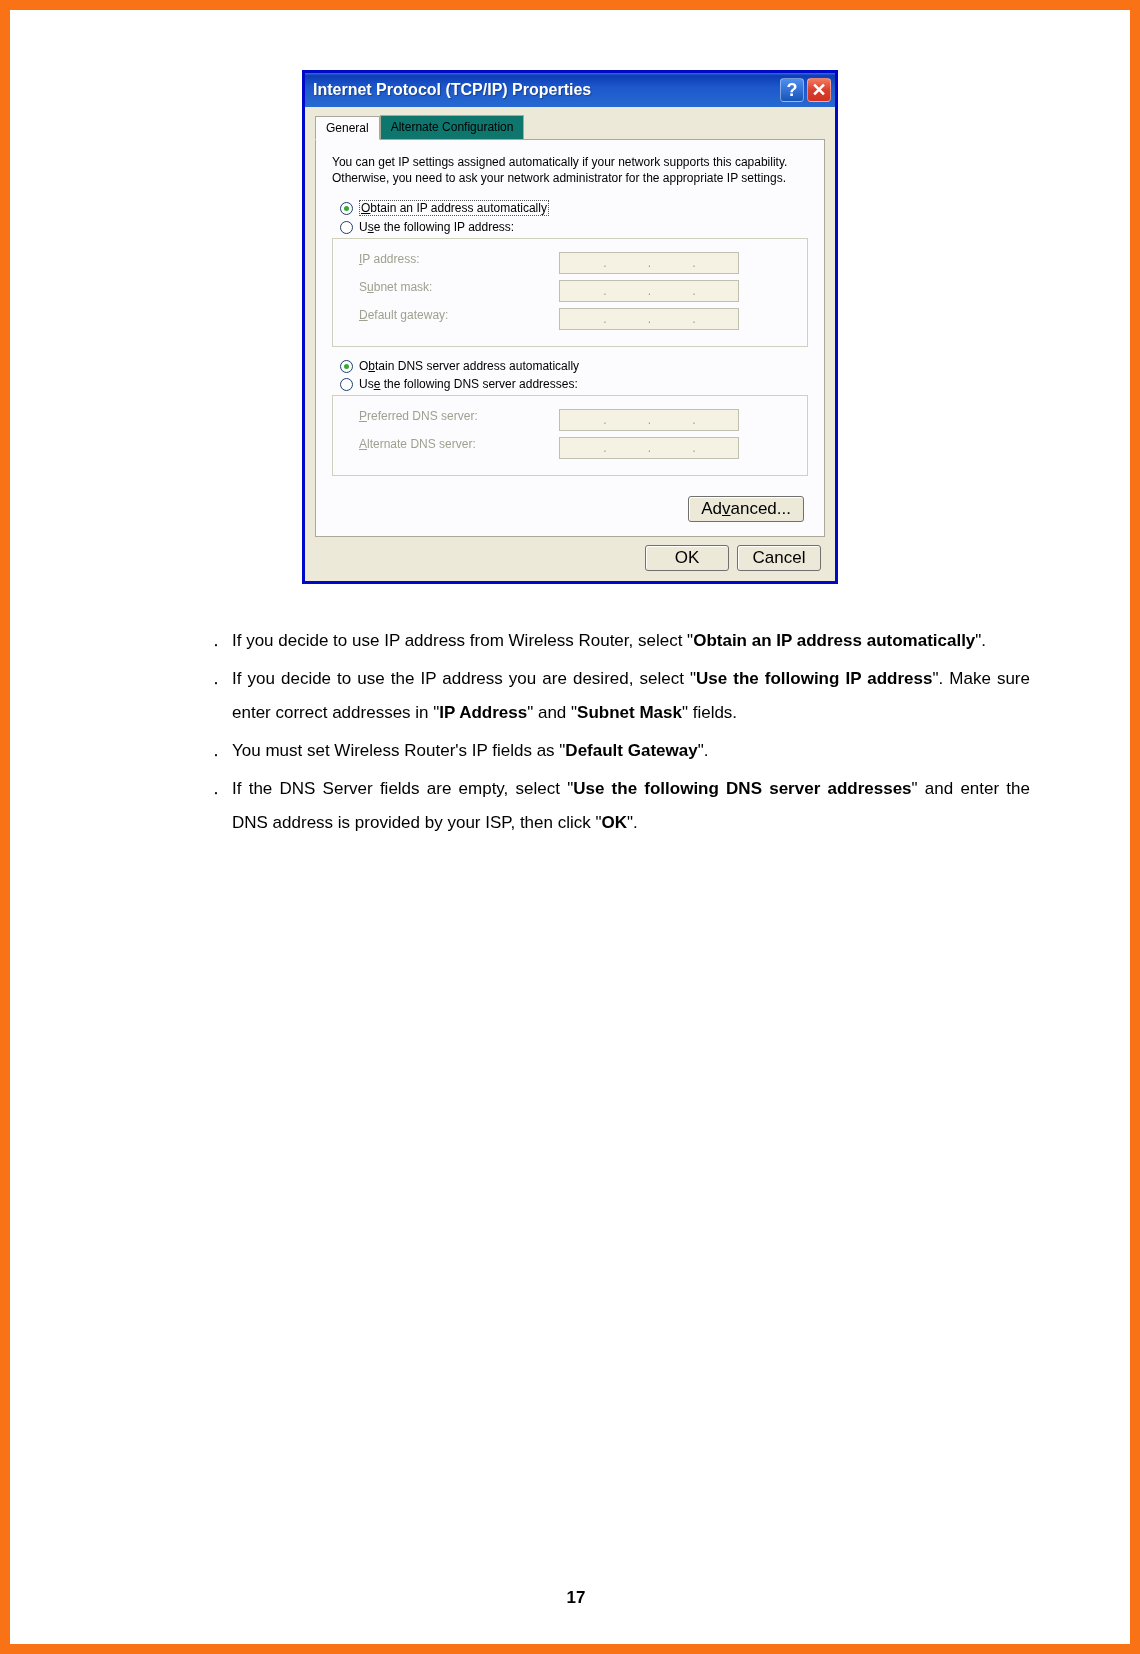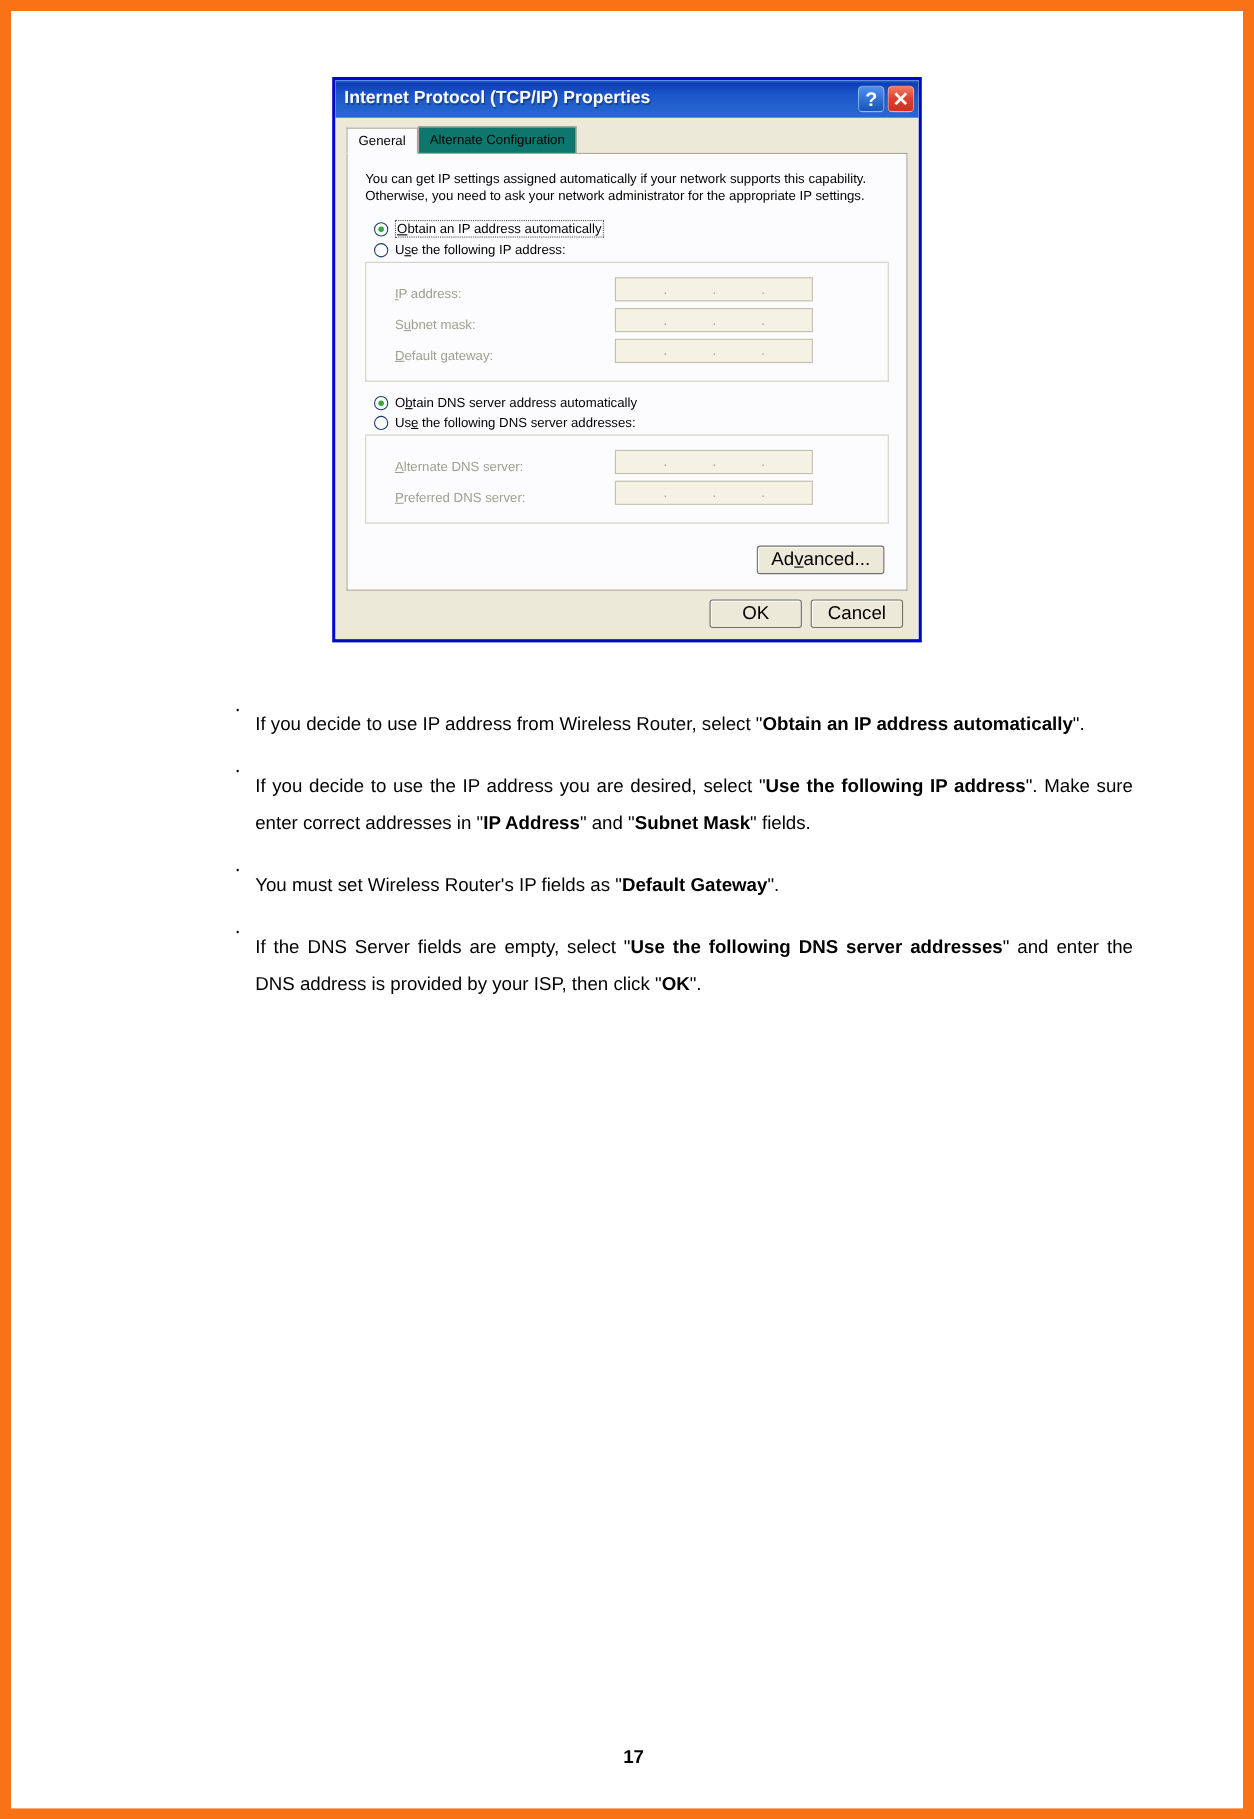--- a/index.html
+++ b/index.html
@@ -125,21 +125,21 @@
     position: relative;
   }
   .groupbox::before {
     content: '';
     position: absolute;
     top: 0; left: 0; right: 0;
     border-top: 1px solid #d0d0bf;
   }
   .field-row {
     display: flex;
-    align-items: flex-end;
+    align-items: flex-start;
     margin: 6px 0;
   }
   .field-label {
     width: 200px;
     font-size: 12px;
     color: #a0a090;
     padding-left: 16px;
   }
   .ip-input {
     width: 180px; height: 22px;
@@ -190,21 +190,21 @@
   .bitem {
     display: flex;
     margin-bottom: 4px;
     text-align: justify;
   }
   .bdot {
     width: 32px;
     flex-shrink: 0;
     text-align: center;
   }
-  .btext { flex: 1; margin-top: 18px; }
+  .btext { flex: 1; }
   .btext strong { font-weight: bold; }
   .page-num {
     position: absolute;
     bottom: 6px;
     left: 12px; right: 0;
     text-align: center;
     font-size: 17px;
     font-weight: bold;
   }
 </style>
@@ -278,30 +278,30 @@
             <span class="radio-outer checked"></span>
             <span>O<span class="underline-char">b</span>tain DNS server address automatically</span>
           </div>
           <div class="radio-row">
             <span class="radio-outer"></span>
             <span>Us<span class="underline-char">e</span> the following DNS server addresses:</span>
           </div>
 
           <div class="groupbox">
             <div class="field-row">
+              <span class="field-label"><span class="underline-char">P</span>referred DNS server:</span>
+              <div class="ip-input">
+                <div class="ip-seg"></div>
+                    <div class="ip-seg"></div>
+                    <div class="ip-seg"></div>
+                    <div class="ip-seg"></div>
+              </div>
+            </div>
+            <div class="field-row">
               <span class="field-label"><span class="underline-char">A</span>lternate DNS server:</span>
-              <div class="ip-input">
-                <div class="ip-seg"></div>
-                    <div class="ip-seg"></div>
-                    <div class="ip-seg"></div>
-                    <div class="ip-seg"></div>
-              </div>
-            </div>
-            <div class="field-row">
-              <span class="field-label"><span class="underline-char">P</span>referred DNS server:</span>
               <div class="ip-input">
                 <div class="ip-seg"></div>
                     <div class="ip-seg"></div>
                     <div class="ip-seg"></div>
                     <div class="ip-seg"></div>
               </div>
             </div>
           </div>
 
           <div class="button-row">

